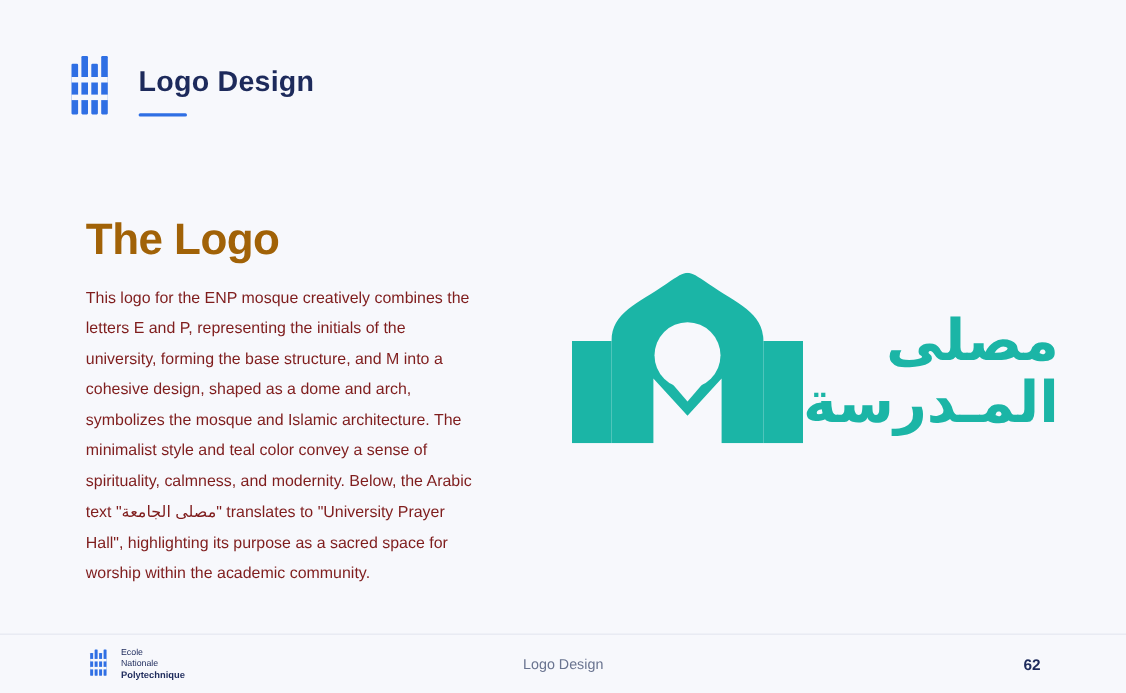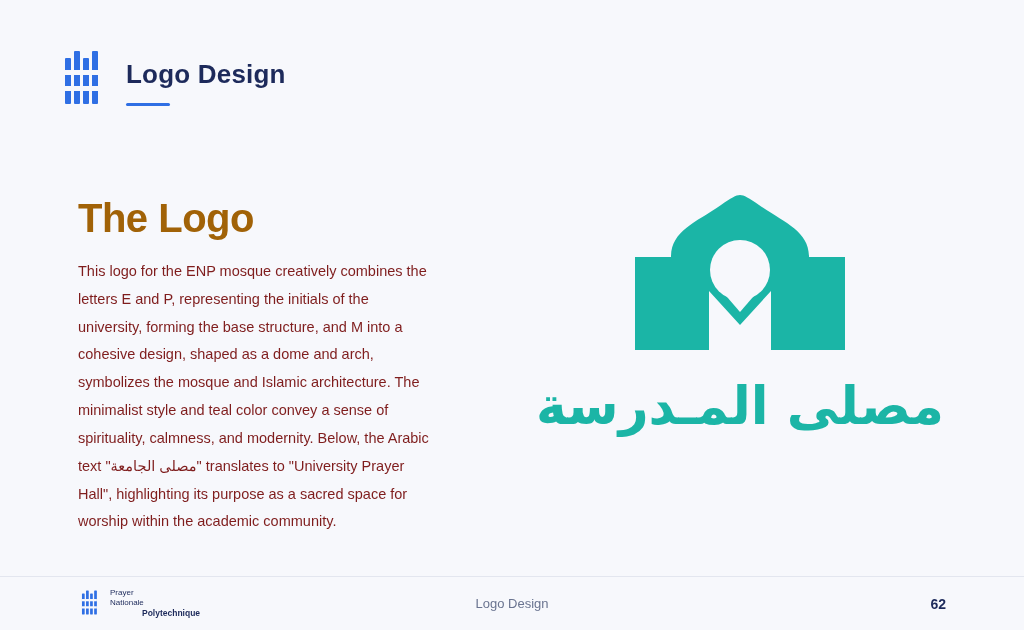--- a/index.html
+++ b/index.html
@@ -77,21 +77,21 @@
   }
 
   
   .art-wrap {
     position: absolute;
     top: 195px;
     left: 520px;
     width: 440px;
     height: 260px;
     display: flex;
-    flex-direction: column;
+    flex-direction: row;
     align-items: center;
   }
   .mosque-logo {
     width: 210px;
     height: 155px;
   }
   .arabic-text {
     margin-top: 28px;
     font-size: 52px;
     color: #1bb5a6;
@@ -131,21 +131,20 @@
     justify-content: center;
     line-height: 1.25;
   }
   .footer-brand-lines span {
     font-size: 8px;
     color: #1d2a5b;
   }
   .footer-brand-lines span.bold {
     font-weight: bold;
     font-size: 8.5px;
-    margin-left: 32px;
   }
   .footer-center {
     position: absolute;
     left: 0;
     right: 0;
     text-align: center;
     font-size: 13px;
     color: #6a7490;
   }
   .footer-page {
@@ -225,21 +224,21 @@
         <svg viewBox="0 0 42 62" width="22" height="28" xmlns="http://www.w3.org/2000/svg">
           <rect x="1" y="8" width="6" height="46" rx="1" fill="#2f6fe4"></rect>
           <rect x="10" y="1" width="6" height="53" rx="1" fill="#2f6fe4"></rect>
           <rect x="19" y="8" width="6" height="46" rx="1" fill="#2f6fe4"></rect>
           <rect x="28" y="1" width="6" height="53" rx="1" fill="#2f6fe4"></rect>
           <rect x="1" y="20" width="33" height="5" fill="#f7f8fc"></rect>
           <rect x="1" y="36" width="33" height="5" fill="#f7f8fc"></rect>
         </svg>
       </span>
       <div class="footer-brand-lines">
-        <span>Prayer</span>
+        <span>Ecole</span>
         <span>Nationale</span>
         <span class="bold">Polytechnique</span>
       </div>
     </div>
     <div class="footer-center">Logo Design</div>
     <div class="footer-page">62</div>
   </div>
 
 </div>
 

